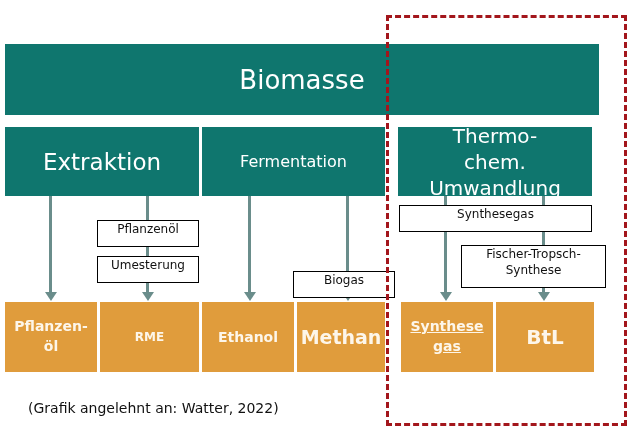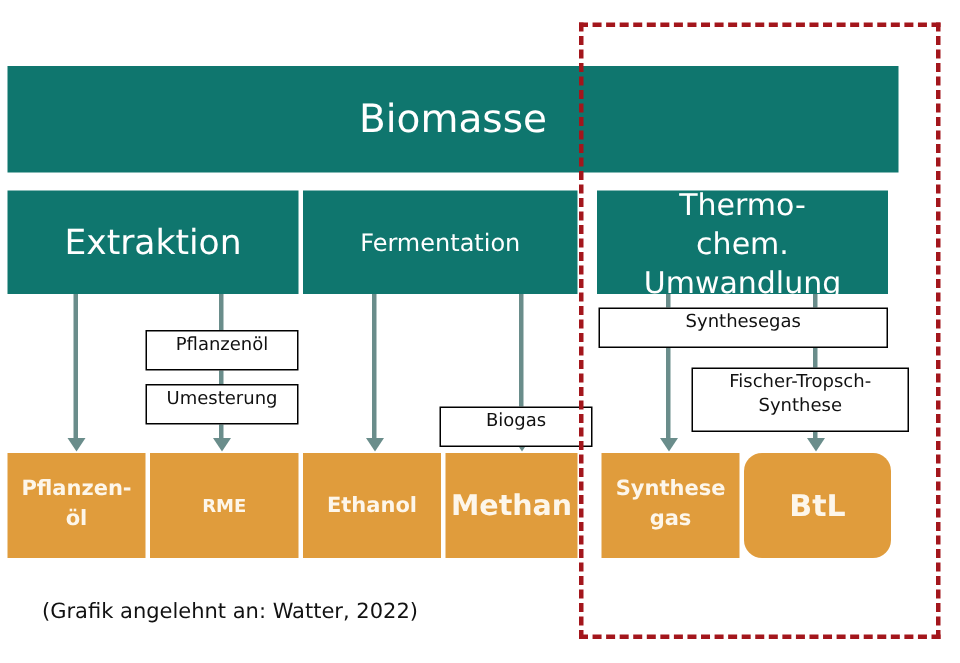--- a/index.html
+++ b/index.html
@@ -69,22 +69,22 @@
 </div>
 <div class="box orange" style="left:100px;top:302px;width:99px;height:70px;font-size:12px;">
   <span>RME</span>
 </div>
 <div class="box orange" style="left:202px;top:302px;width:92px;height:70px;font-size:14px;">
   <span>Ethanol</span>
 </div>
 <div class="box orange" style="left:297px;top:302px;width:88px;height:70px;font-size:19px;">
   <span>Methan</span>
 </div>
-<div class="box orange" style="left:401px;top:302px;width:92px;height:70px;font-size:14px;line-height:1.4;padding:0 10px;">
+<div class="box orange" style="left:401px;top:302px;width:92px;height:70px;font-size:14px;line-height:1.4;padding:0 10px;text-decoration:underline;">
   <span>Synthese gas</span>
 </div>
-<div class="box orange" style="left:496px;top:302px;width:98px;height:70px;font-size:20px;border-radius:12px;">
+<div class="box orange" style="left:496px;top:302px;width:98px;height:70px;font-size:20px;">
   <span>BtL</span>
 </div>
 
 <div class="dashed" style="left:386px;top:15px;width:241px;height:411px;"></div>
 
 <div class="caption" style="left:14px;top:400px;">(Grafik angelehnt an: Watter, 2022)</div>
 
 </body></html>

